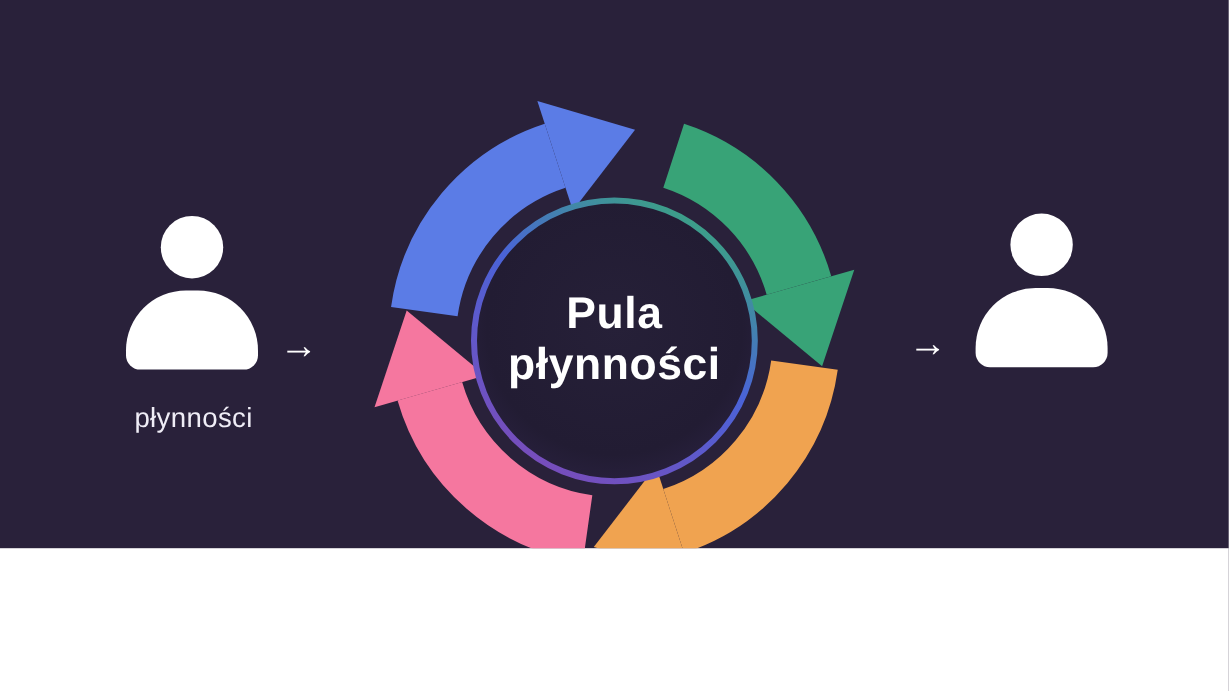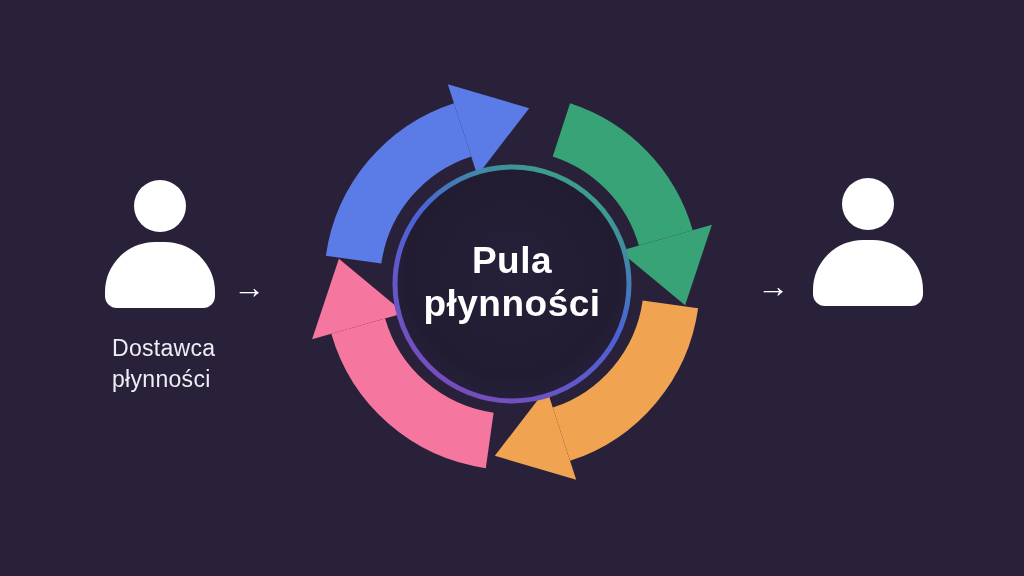--- a/index.html
+++ b/index.html
@@ -1,19 +1,19 @@
 <!DOCTYPE html>
 <html><head>
 <meta charset="utf-8">
 <style>
   html, body { margin: 0; padding: 0; }
   .stage {
     position: relative;
     width: 1024px;
-    height: 576px;
+    height: 457px;
     background: #29213a;
     overflow: hidden;
     font-family: "Liberation Sans", sans-serif;
   }
   .cycle-svg {
     position: absolute;
     left: 0; top: 0;
     width: 1024px; height: 576px;
   }
   .person {
@@ -108,21 +108,20 @@
   <div class="center-text">
     <div>Pula</div>
     <div>płynności</div>
   </div>
 
   <div class="person person-left">
     <div class="head"></div>
     <div class="torso"></div>
   </div>
   <div class="actor-label actor-label-left">
-    <div>Dostawca</div>
     <div>płynności</div>
   </div>
 
   <div class="person person-right">
     <div class="head"></div>
     <div class="torso"></div>
   </div>
 
   <div class="flow-arrow flow-arrow-left">→</div>
   <div class="flow-arrow flow-arrow-right">→</div>

